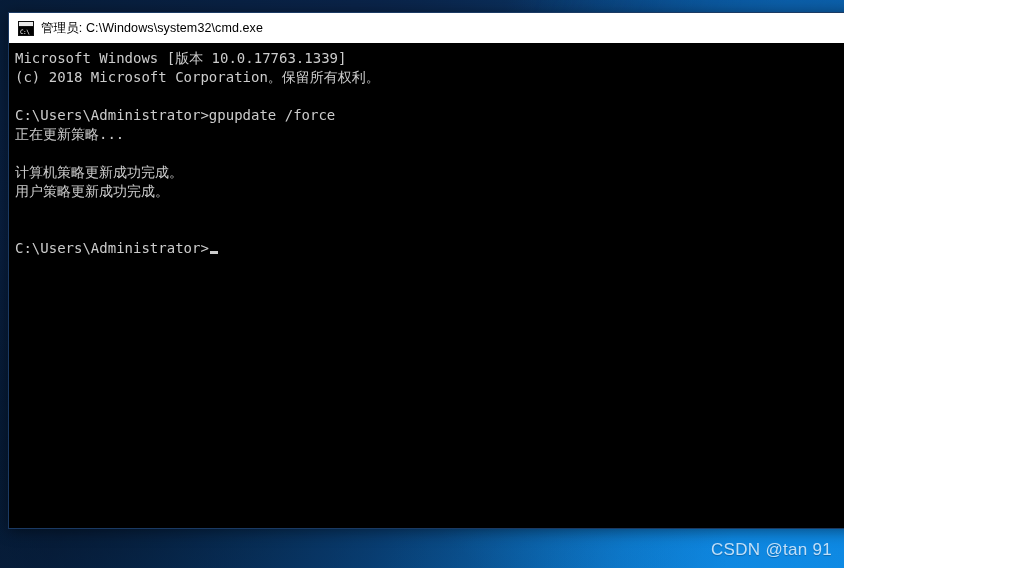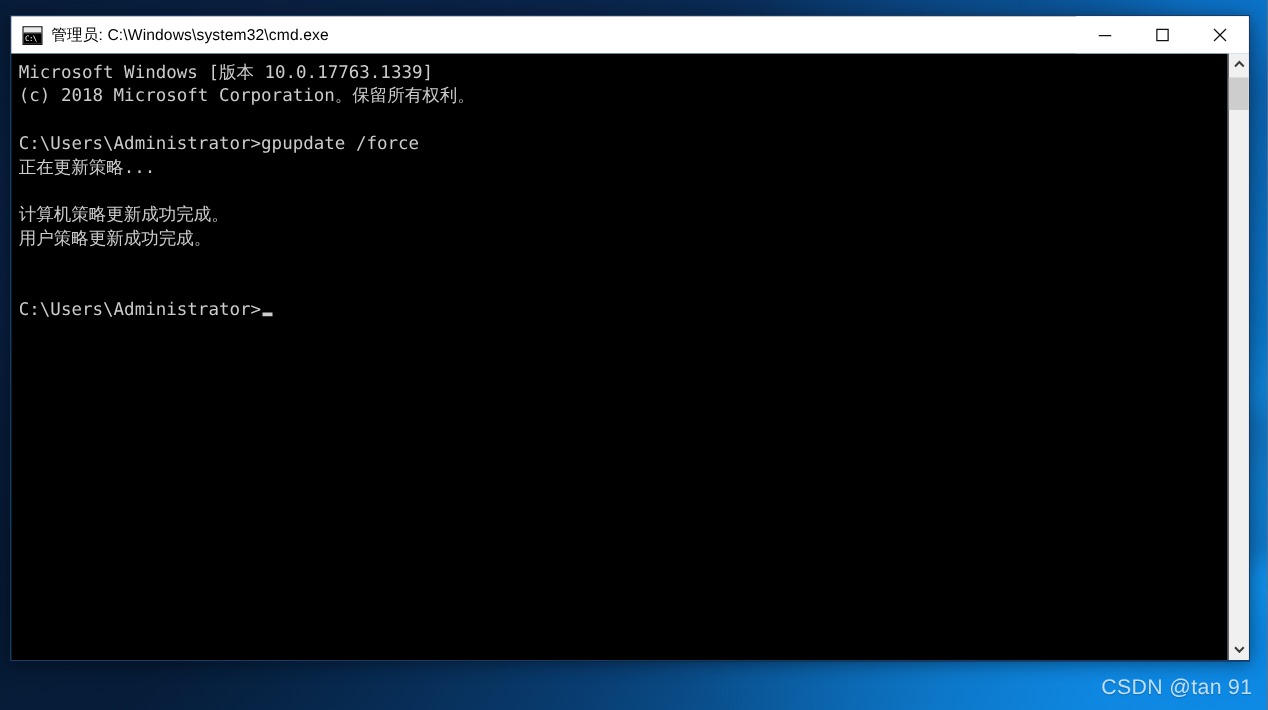--- a/index.html
+++ b/index.html
@@ -5,21 +5,21 @@
   * { margin:0; padding:0; box-sizing:border-box; }
   html, body {
     width:1014px; height:568px;
     overflow:hidden;
     font-family:"Liberation Sans", sans-serif;
   }
 
   
   #desktop{
     position:relative;
-    width:1014px; height:568px;
+    width:844px; height:568px;
     background:#0b4a8f;
     overflow:hidden;
   }
   .wp-base{
     position:absolute; inset:0;
     background:
       radial-gradient(ellipse 120% 90% at 118% 68%,  #17a2ff 0%,  #0d86e0 28%, rgba(13,134,224,0) 62%),
       radial-gradient(ellipse 90% 120% at 112% 20%,  #0c6fc4 0%,  rgba(12,111,196,0) 60%),
       radial-gradient(ellipse 150% 120% at -15% 0%,  #061a33 0%,  #0a2348 38%, rgba(10,35,72,0) 72%),
       linear-gradient(118deg, #08203c 0%, #0a2c55 30%, #0b5296 58%, #0e7fd6 80%, #1294ee 100%);
@@ -96,21 +96,21 @@
   }
   .tb-buttons{ display:flex; flex:0 0 auto; height:30px; }
   .tb-btn{
     width:46px; height:30px;
     display:flex; align-items:center; justify-content:center;
     background:#fff;
   }
   .tb-btn svg{ display:block; }
 
   
-  .win-body{ flex:1 1 auto; display:flex; min-height:0; background:#0ea5e9; }
+  .win-body{ flex:1 1 auto; display:flex; min-height:0; background:#c2410c; }
   .console{
     flex:1 1 auto;
     background:#000;
     color:#cccccc;
     font-family:"DejaVu Sans Mono", "Liberation Mono", monospace;
     font-size:14px;
     line-height:19px;
     padding:6px 0 0 6px;
     white-space:pre;
     overflow:hidden;

